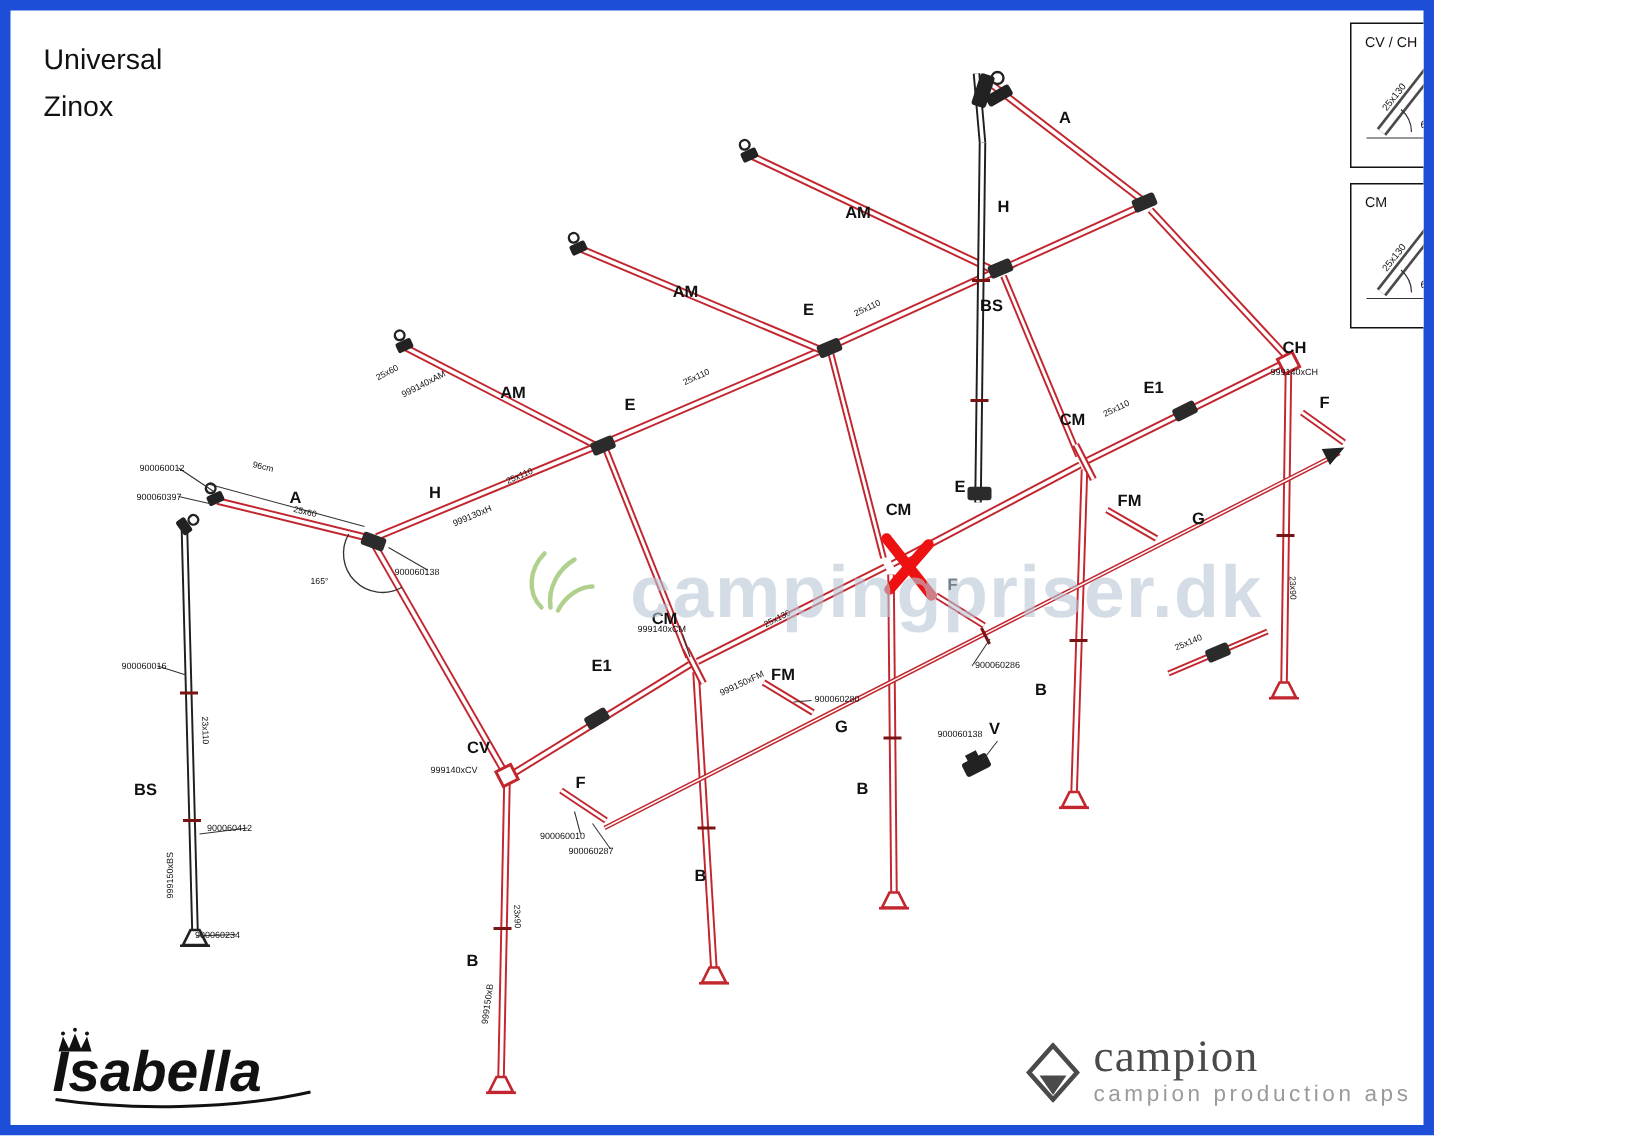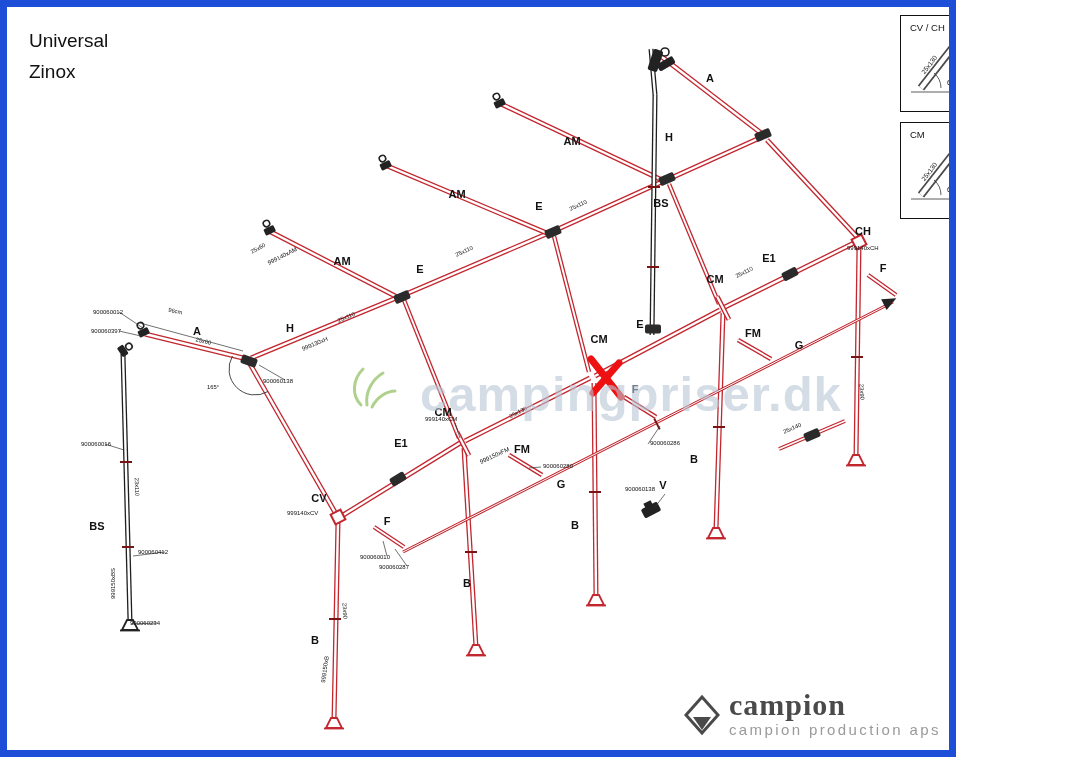--- a/index.html
+++ b/index.html
@@ -10,21 +10,21 @@
   .detail-box{position:absolute;left:893px;width:189px;height:95px;border:1.5px solid #111;background:#fff;z-index:4;}
   #box-cvch{top:8px;} #box-cm{top:115px;}
   .detail-box svg{display:block;}
   svg text{font-family:"Liberation Sans",sans-serif;}
   .tube-gray{stroke:#4a4a4a;stroke-width:8;fill:none;}
   .tube-core{stroke:#fff;stroke-width:4.5;fill:none;}
   .thinln{stroke:#333;stroke-width:0.8;fill:none;}
   .leaf{stroke:#7cb342;stroke-width:3;fill:none;stroke-linecap:round;}
   .isabella-logo{position:absolute;left:22px;bottom:4px;z-index:3;}
   .campion-logo{position:absolute;right:8px;bottom:12px;z-index:3;display:flex;align-items:center;gap:9px;}
-  .campion-name{font-family:"Liberation Serif",serif;font-weight:700;font-size:30px;color:#4a4a4a;line-height:0.9;letter-spacing:1px;}
+  .campion-name{font-family:"Liberation Serif",serif;font-weight:400;font-size:30px;color:#4a4a4a;line-height:0.9;letter-spacing:1px;}
   .campion-sub{font-size:15px;letter-spacing:2.4px;color:#9a9a9a;margin-top:3px;}
 </style>
 </head>
 <body>
 
 <div class="canvas">
 
   <div class="page-title">
     <div>Universal</div>
     <div>Zinox</div>
@@ -423,20 +423,32 @@
 
       <line class="tube-gray" x1="96" y1="40" x2="172" y2="40"></line>
       <line class="tube-core" x1="96" y1="40" x2="172" y2="40"></line>
       <line class="tube-gray" x1="132" y1="16" x2="132" y2="86"></line>
       <line class="tube-core" x1="132" y1="16" x2="132" y2="86"></line>
       <text x="108" y="28" font-size="6" fill="#111" text-anchor="middle">25x200</text>
       <text x="144" y="64" font-size="6" fill="#111" text-anchor="middle" transform="rotate(-90 144 64)">25x310</text>
     </svg>
   </div>
 
+  <div class="isabella-logo">
+    <svg width="190" height="64" viewBox="0 0 190 64">
+      <g transform="translate(10,14)">
+        <path d="M0,10 L3,0 L7,8 L11,-2 L15,8 L19,0 L22,10 Z" fill="#111"></path>
+        <circle cx="3" cy="-2" r="1.3" fill="#111"></circle>
+        <circle cx="11" cy="-4.5" r="1.3" fill="#111"></circle>
+        <circle cx="19" cy="-2" r="1.3" fill="#111"></circle>
+      </g>
+      <text x="6" y="50" font-size="38" font-weight="bold" font-style="italic" font-family="DejaVu Serif, Liberation Serif, serif" fill="#111">Isabella</text>
+      <path d="M8,56 C55,63 125,63 178,51" stroke="#111" stroke-width="2" fill="none"></path>
+    </svg>
+  </div>
 
   <div class="campion-logo">
     <svg width="36" height="40" viewBox="0 0 36 40">
       <path d="M18,2 L34,20 L18,38 L2,20 Z" fill="none" stroke="#4a4a4a" stroke-width="3"></path>
       <path d="M9,22 L27,22 L18,35 Z" fill="#4a4a4a"></path>
     </svg>
     <div>
       <div class="campion-name">campion</div>
       <div class="campion-sub">campion production aps</div>
     </div>

